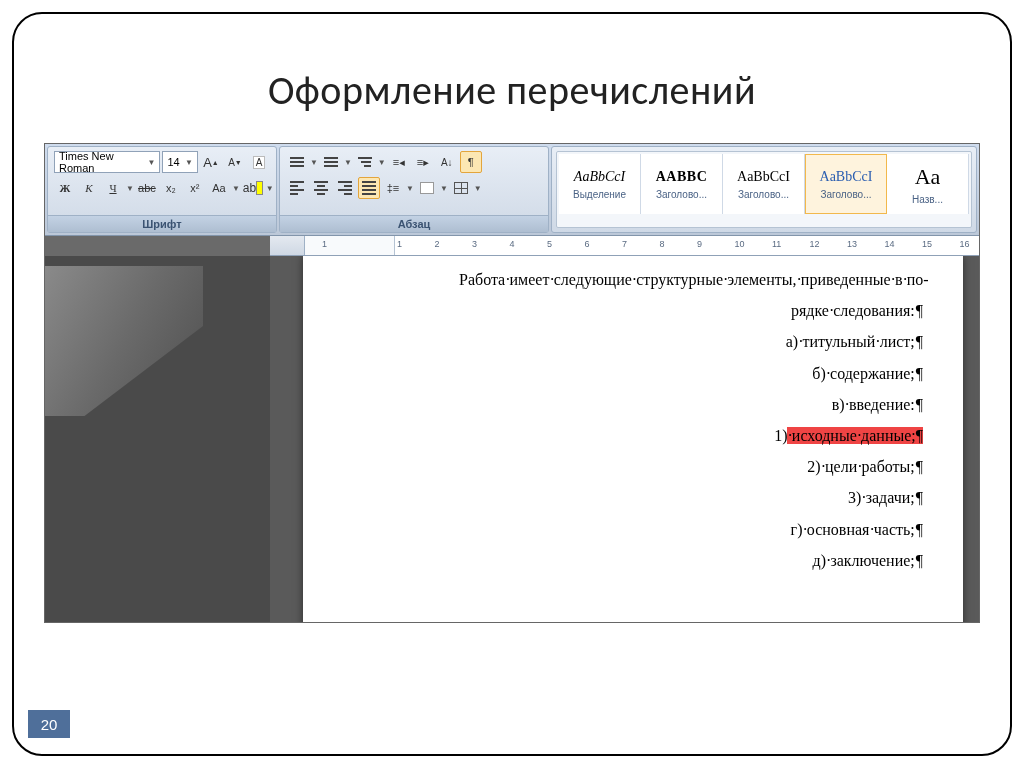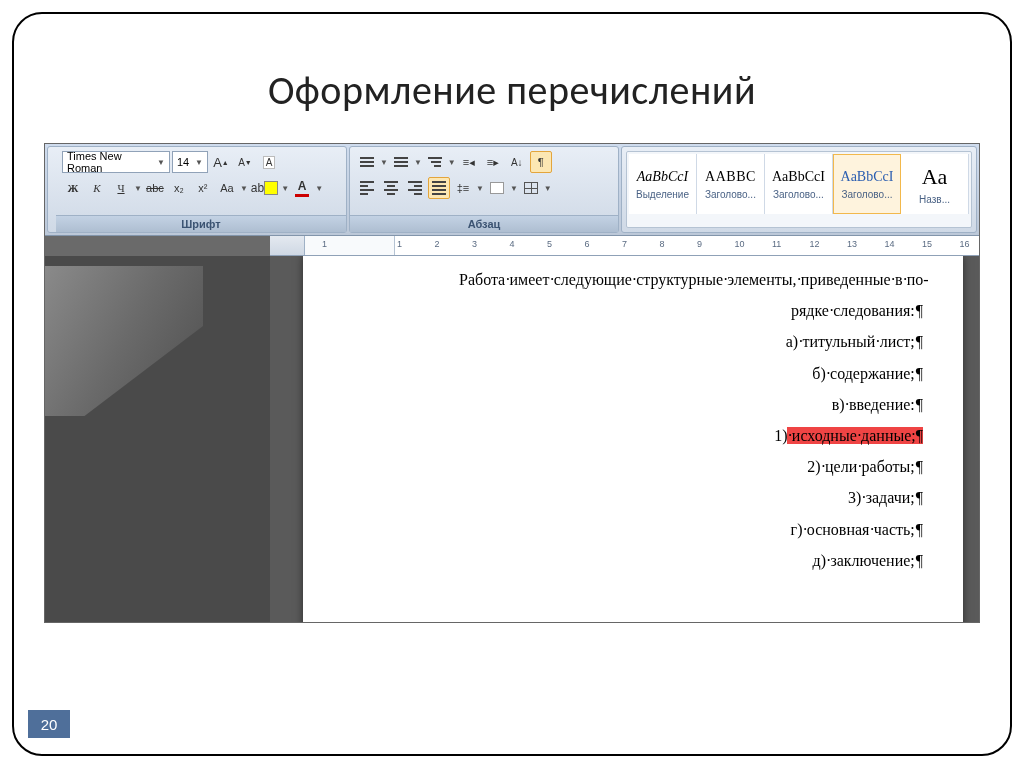--- a/index.html
+++ b/index.html
@@ -48,21 +48,21 @@
   }
   .ribbon-group {
     background: linear-gradient(#e8eef6,#cfd9e6);
     border: 1px solid #9fb1c6;
     border-radius: 3px;
     display: flex;
     flex-direction: column;
     min-width: 40px;
     position: relative;
   }
-  .ribbon-group.font { width: 300px; padding-left: 8px; }
+  .ribbon-group.font { width: 230px; }
   .ribbon-group.paragraph { width: 270px; }
   .ribbon-group.styles { flex: 1; min-width: 350px; }
   .ribbon-group-body {
     flex: 1;
     padding: 4px 6px;
     display: flex;
     flex-direction: column;
     gap: 4px;
   }
   .ribbon-row { display: flex; gap: 2px; align-items: center; }
@@ -351,21 +351,21 @@
       </div>
 
       <div class="ribbon-group styles">
         <div class="ribbon-group-body" style="padding:4px">
           <div class="styles-gallery" id="styles-gallery">
               <div class="style-item">
                 <div class="style-sample" style="font-style:italic">AaBbCcI</div>
                 <div class="style-caption">Выделение</div>
               </div>
               <div class="style-item">
-                <div class="style-sample" style="font-weight:normal;letter-spacing:.5px">AABBC</div>
+                <div class="style-sample" style="font-weight:bold;letter-spacing:.5px">AABBC</div>
                 <div class="style-caption">Заголово...</div>
               </div>
               <div class="style-item">
                 <div class="style-sample" style="">AaBbCcI</div>
                 <div class="style-caption">Заголово...</div>
               </div>
               <div class="style-item selected">
                 <div class="style-sample" style="color:#2a5db0">AaBbCcI</div>
                 <div class="style-caption">Заголово...</div>
               </div>

